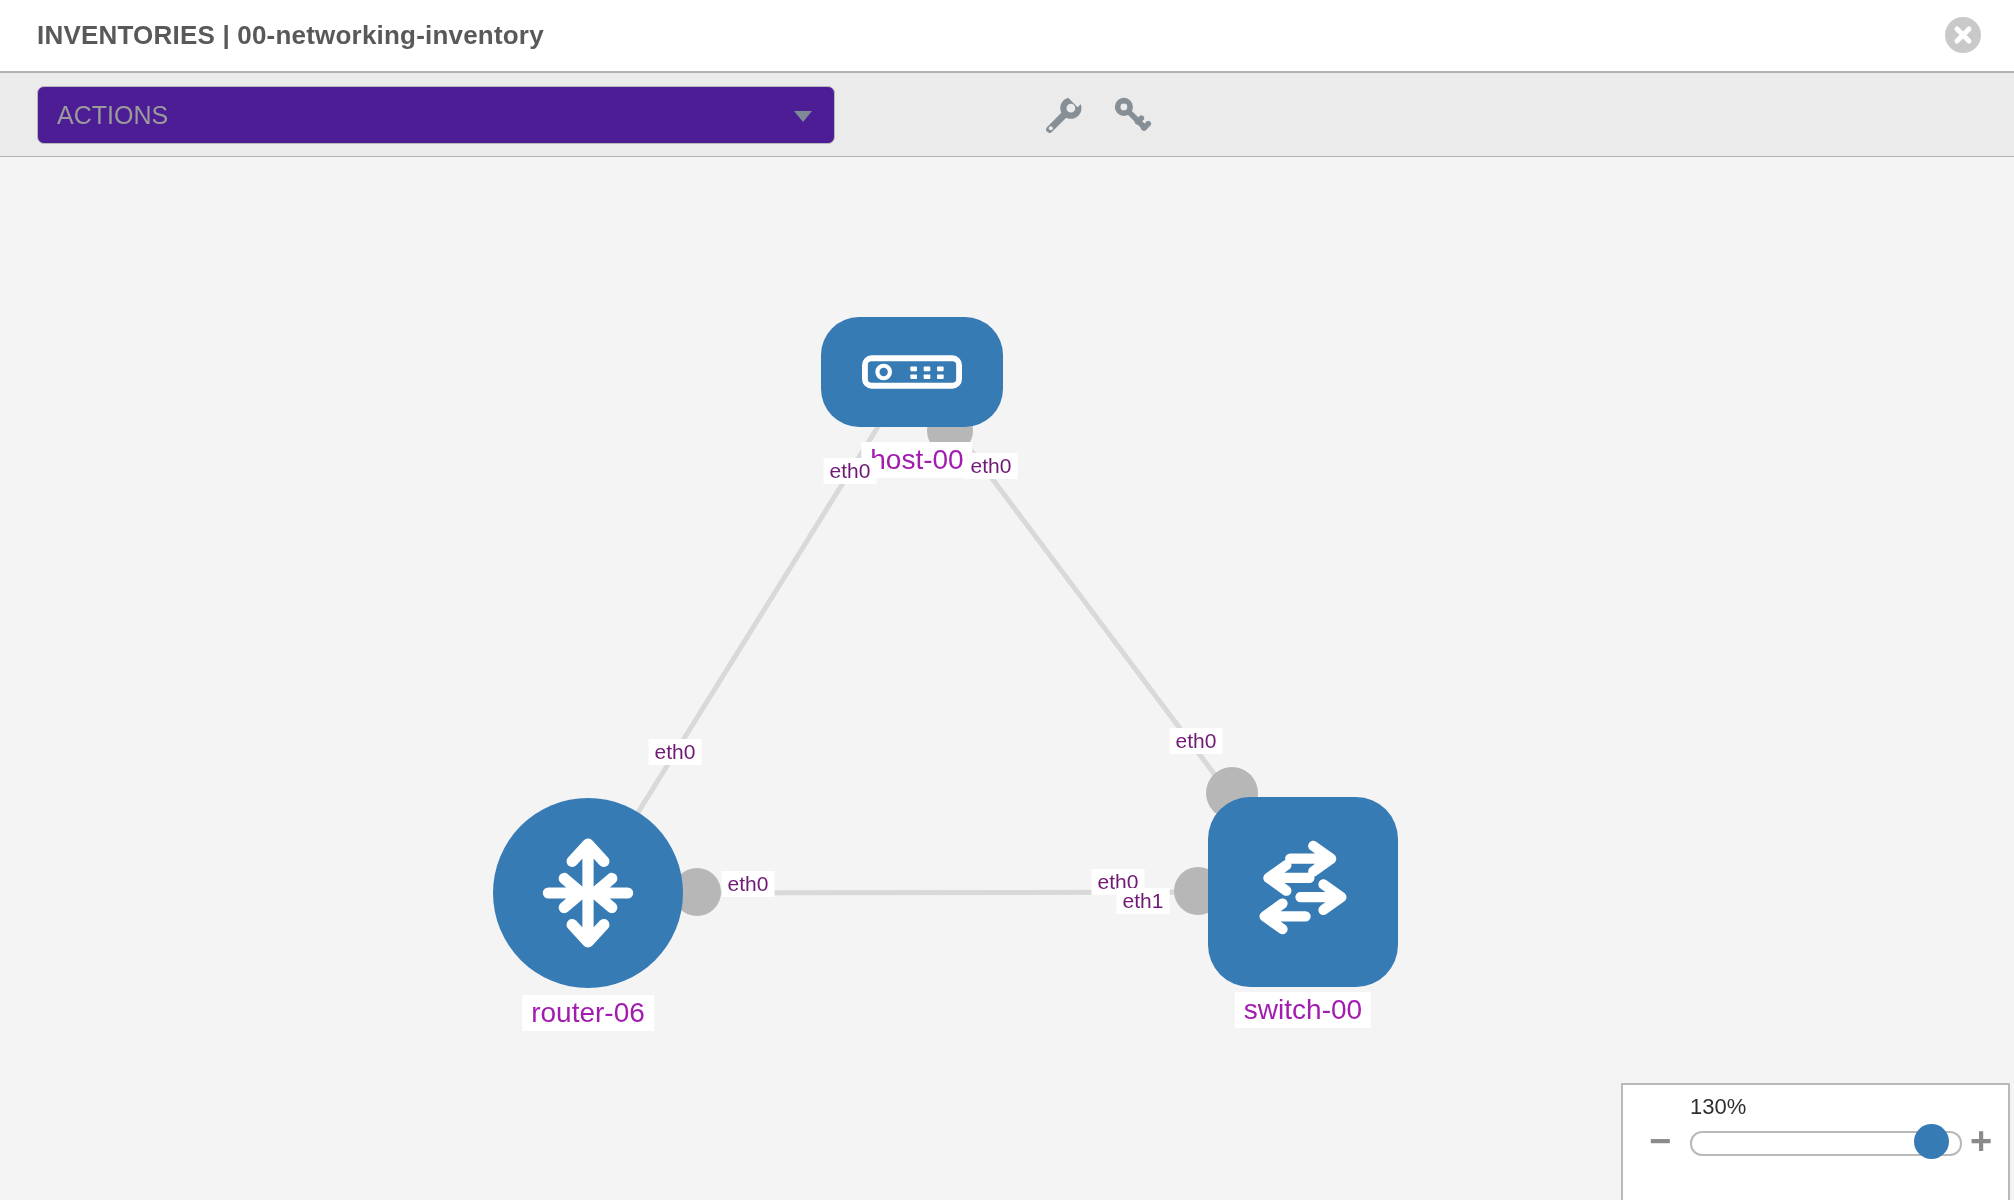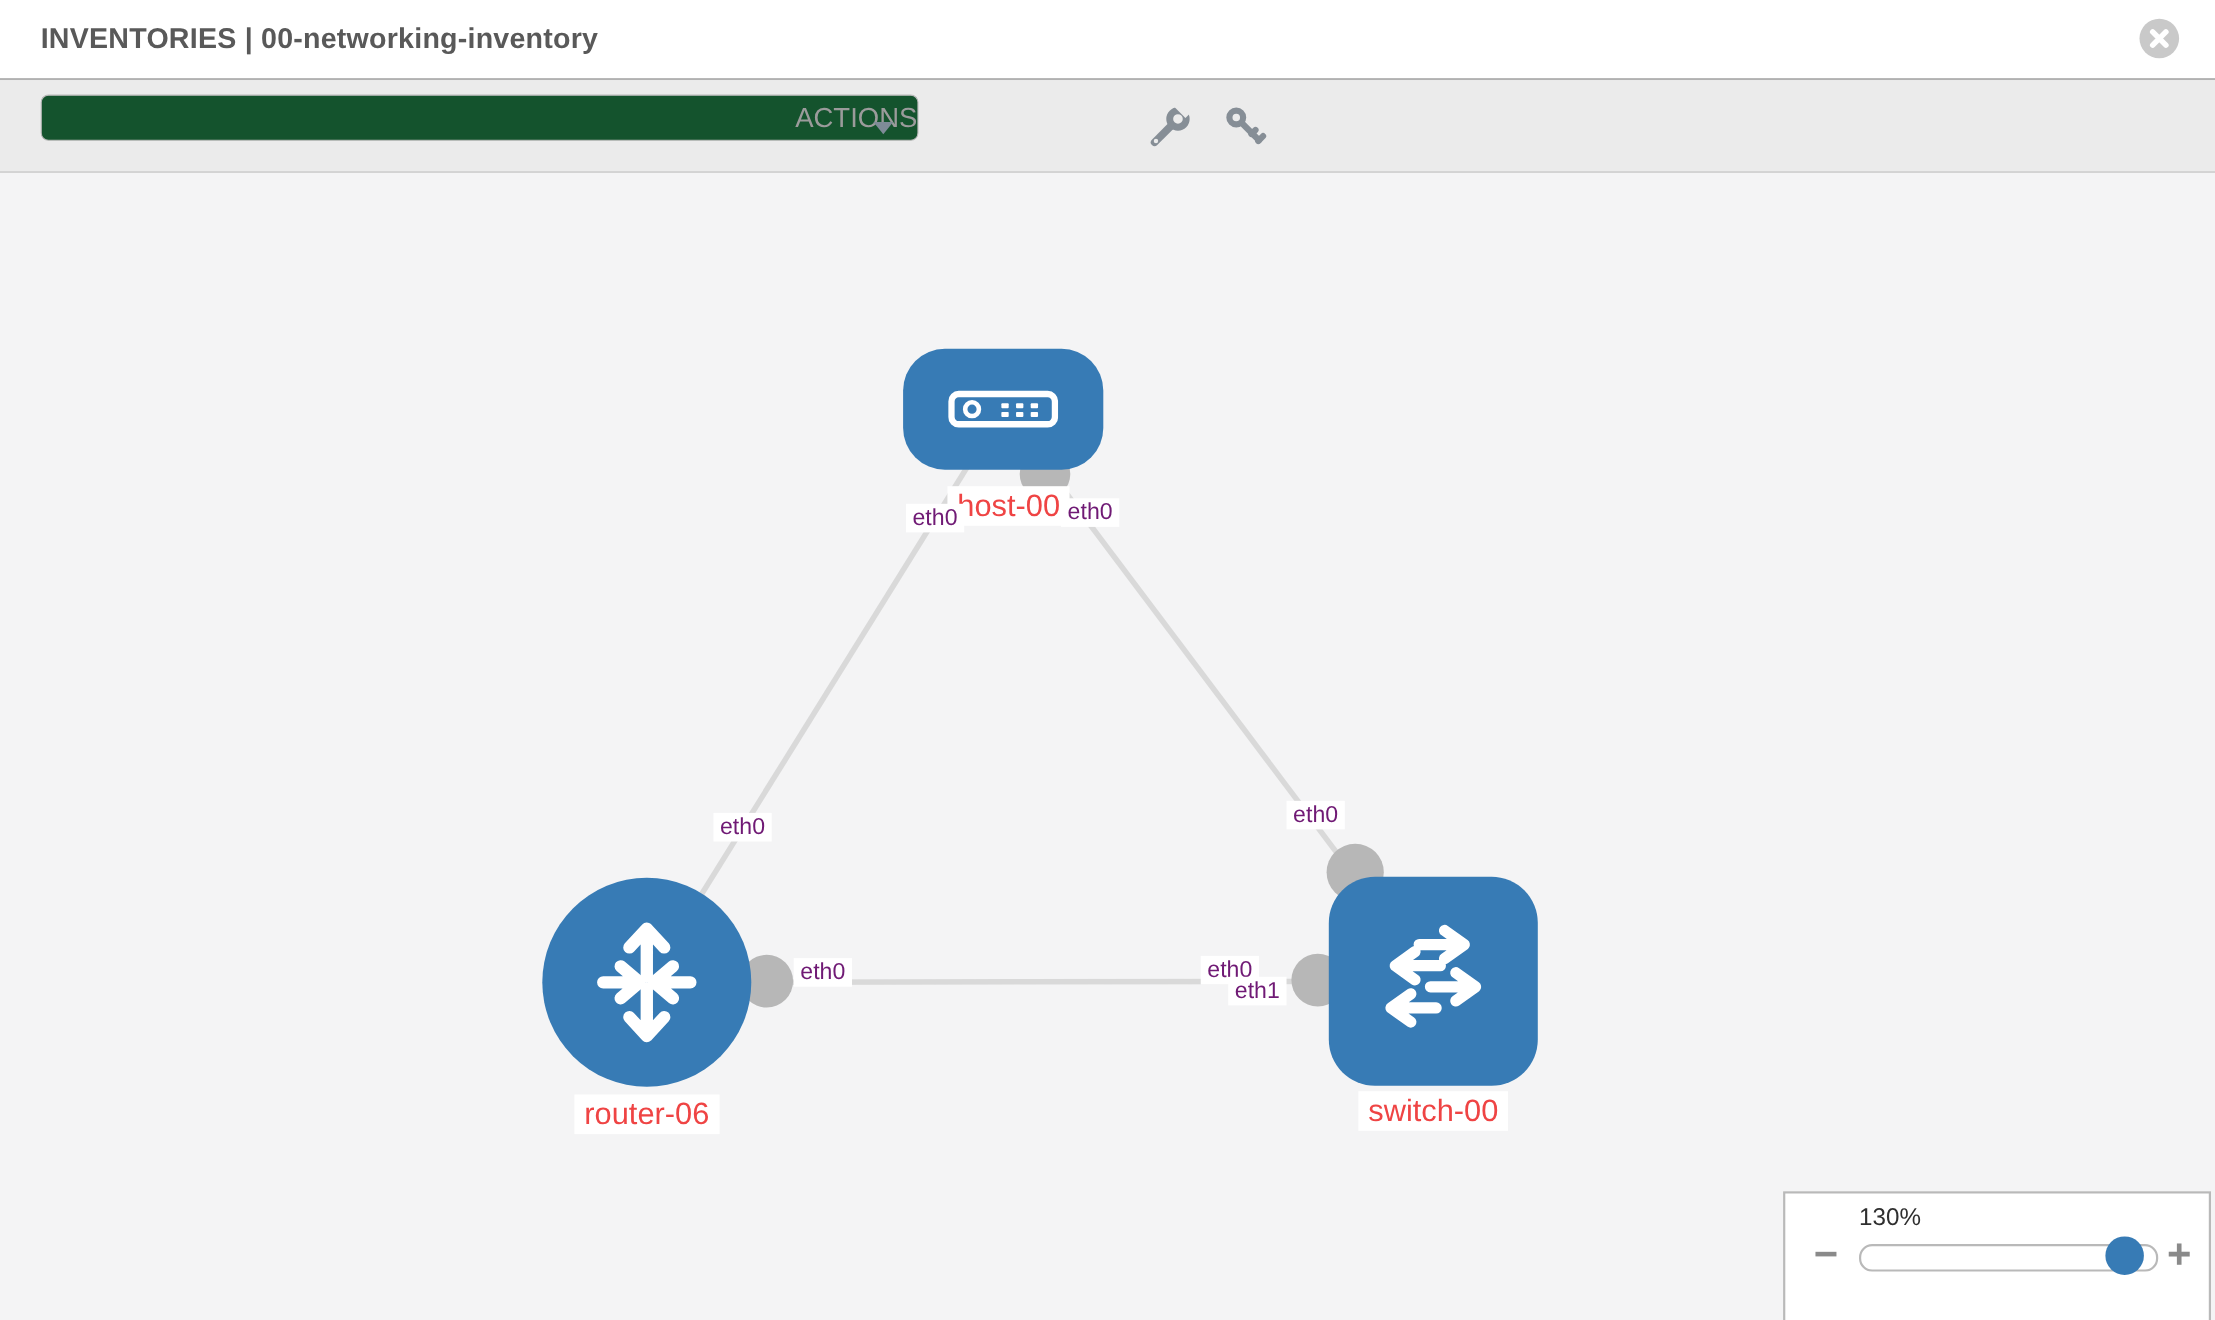--- a/index.html
+++ b/index.html
@@ -10,40 +10,40 @@
   
   .header{position:absolute;left:0;top:0;width:2014px;height:71px;background:#ffffff;
           border-bottom:2px solid #b1b1b1;}
   .page-title{position:absolute;left:37px;top:0;height:71px;line-height:71px;
               font-size:26px;font-weight:bold;color:#595959;letter-spacing:.2px;text-align:center;}
   .close-btn{position:absolute;left:1945px;top:17px;width:36px;height:36px;border-radius:50%;
              background:#c9c9c9;cursor:pointer;display:flex;align-items:center;justify-content:center;}
   
   .toolbar{position:absolute;left:0;top:73px;width:2014px;height:83px;background:#ebebeb;
            border-bottom:1px solid #b1b1b1;}
-  .select-box{position:absolute;top:13px;height:42px;background:#14532d;border:1px solid #b9b9b9;
-              border-radius:7px;display:flex;align-items:center;cursor:pointer;box-sizing:border-box;justify-content:flex-end;}
+  .select-box{position:absolute;top:13px;height:58px;background:#4c1d95;border:1px solid #b9b9b9;
+              border-radius:7px;display:flex;align-items:center;cursor:pointer;box-sizing:border-box;}
   .select-box .ph{padding-left:19px;font-size:25px;color:#9b9b9b;}
   .caret{position:absolute;right:22px;top:24px;width:0;height:0;
          border-left:9px solid transparent;border-right:9px solid transparent;
          border-top:11px solid #7e8b97;}
   .actions{left:37px;width:798px;}
   .search{left:1185px;width:792px;}
   .tool-icon{position:absolute;top:22px;width:40px;height:40px;cursor:pointer;}
   .tool-wrench{left:1044px;}
   .tool-key{left:1112px;}
   
   .canvas{position:absolute;left:0;top:157px;width:2014px;height:1043px;background:#f4f4f5;overflow:hidden;}
   .topo-svg{position:absolute;left:0;top:0;}
   .node{position:absolute;background:#377bb5;display:flex;align-items:center;justify-content:center;z-index:2;cursor:pointer;}
   .node-host{left:821px;top:160px;width:182px;height:110px;border-radius:38px;}
   .node-router{left:493px;top:641px;width:190px;height:190px;border-radius:50%;}
   .node-switch{left:1208px;top:640px;width:190px;height:190px;border-radius:42px;}
   .lab{position:absolute;transform:translate(-50%,-50%);background:#ffffff;white-space:nowrap;z-index:3;}
-  .node-label{font-size:28px;color:#ef4444;padding:2px 9px;}
+  .node-label{font-size:28px;color:#a21caf;padding:2px 9px;}
   .if-label{font-size:21px;color:#701a75;padding:1px 6px;}
   
   .zoom-panel{position:absolute;left:1621px;top:926px;width:389px;height:170px;background:#ffffff;
               border:2px solid #b9b9b9;box-sizing:border-box;z-index:4;}
   .zoom-level{position:absolute;left:67px;top:9px;width:268px;text-align:left;
               font-size:22px;color:#2f2f2f;}
   .zoom-btn{position:absolute;top:36px;width:40px;height:40px;font-size:38px;font-weight:bold;
             color:#8a8a8a;line-height:40px;text-align:center;cursor:pointer;user-select:none;}
   .zoom-out{left:17px;}
   .zoom-in{left:338px;}

